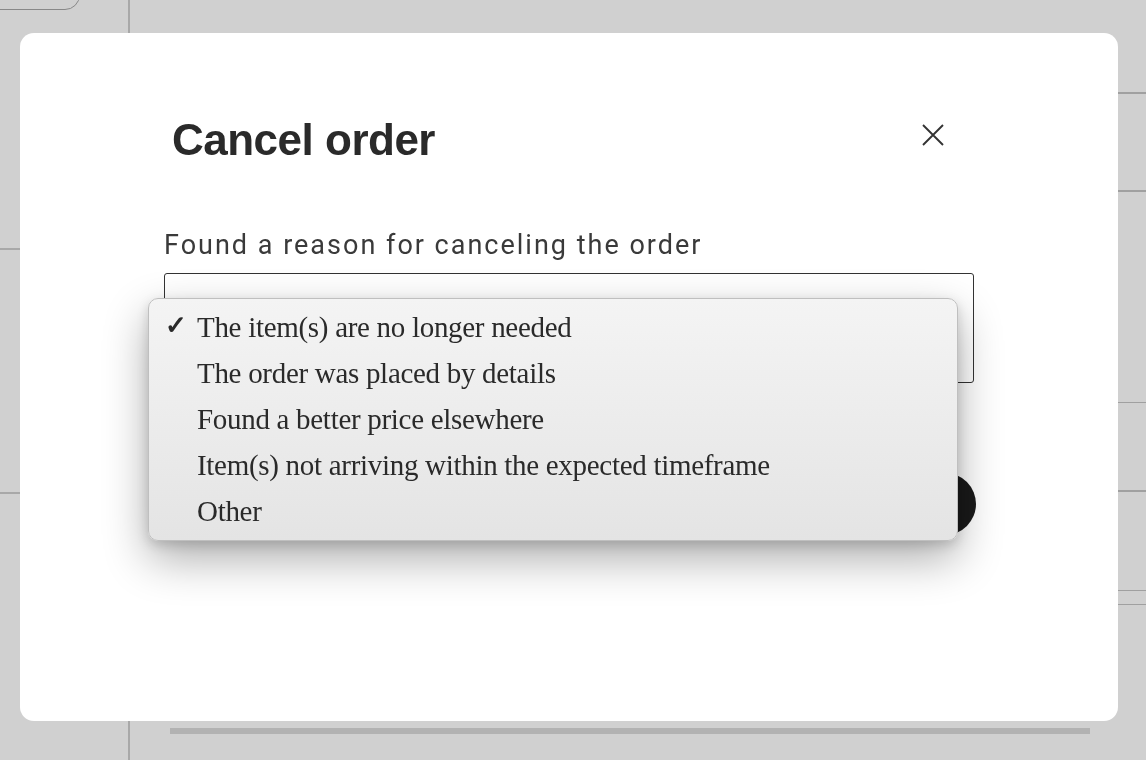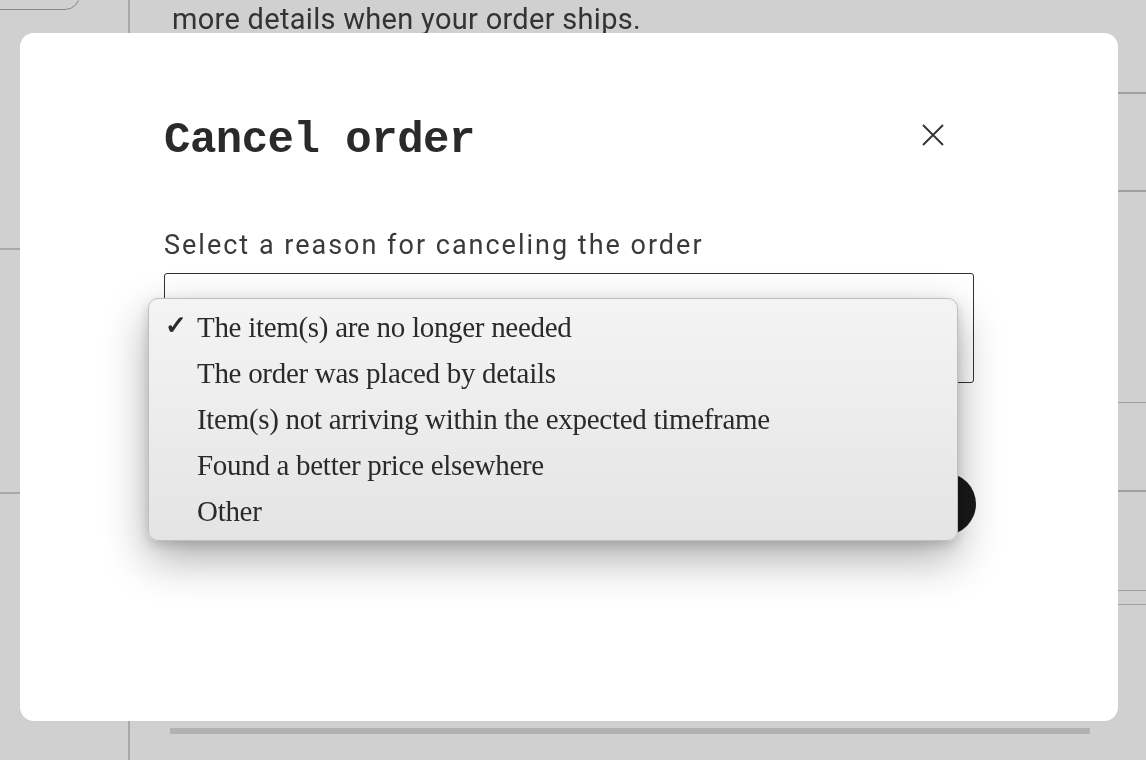--- a/index.html
+++ b/index.html
@@ -107,22 +107,23 @@
       right: 144px;
       display: flex;
       justify-content: space-between;
       align-items: center;
     }
     .modal-title {
       font-size: 44px;
       font-weight: 700;
       color: #2a2a2a;
       letter-spacing: -0.5px;
-      font-family: Liberation Mono, monospace;
+      font-family: Liberation Sans, sans-serif;
       font-stretch: condensed;
+      margin-left: 8px;
     }
     .close-btn {
       position: absolute;
       right: 165px;
       top: 82px;
       width: 40px;
       height: 40px;
       cursor: pointer;
       display: flex;
       align-items: center;
@@ -196,55 +197,54 @@
       color: #2a2a2a;
       font-weight: 600;
     }
   </style>
 </head>
 <body>
 
 <div class="bg-page">
   <div class="bg-sidebar-edge"></div>
   <div class="bg-vline"></div>
-  <div class="bg-text">more details when your order ships.</div>
   <div class="bg-row r1"></div>
   <div class="bg-row r2"></div>
   <div class="bg-row r3"></div>
   <div class="bg-row r4"></div>
   <div class="bg-row r5"></div>
   <div class="bg-row r6"></div>
   <div class="bg-left-h1"></div>
   <div class="bg-left-h2"></div>
   <div class="bg-bottom-line"></div>
 </div>
 
 <div class="modal">
   <div class="modal-header">
     <h1 class="modal-title">Cancel order</h1>
   </div>
   <button class="close-btn">
     <svg viewBox="0 0 24 24" fill="none">
       <path d="M4 4 L20 20 M20 4 L4 20"></path>
     </svg>
   </button>
-  <div class="form-label">Select a reason for canceling the order</div>
+  <div class="form-label">Found a reason for canceling the order</div>
   <div class="select-box"></div>
   <div class="hidden-btn"></div>
 
   <div class="dropdown">
     <div class="dropdown-item selected">
       <span>The item(s) are no longer needed</span>
     </div>
     <div class="dropdown-item">
       <span>The order was placed by details</span>
     </div>
     <div class="dropdown-item">
+      <span>Found a better price elsewhere</span>
+    </div>
+    <div class="dropdown-item">
       <span>Item(s) not arriving within the expected timeframe</span>
-    </div>
-    <div class="dropdown-item">
-      <span>Found a better price elsewhere</span>
     </div>
     <div class="dropdown-item">
       <span>Other</span>
     </div>
   </div>
 </div>
 
 </body></html>

